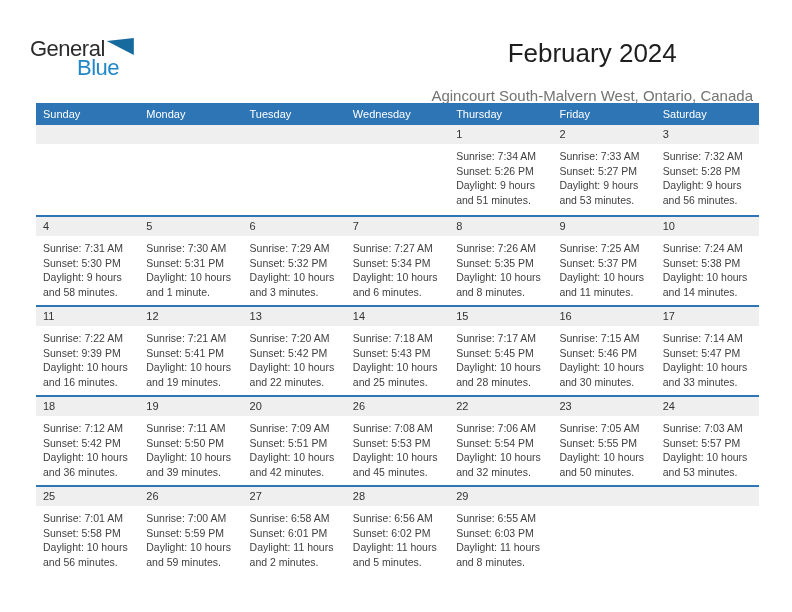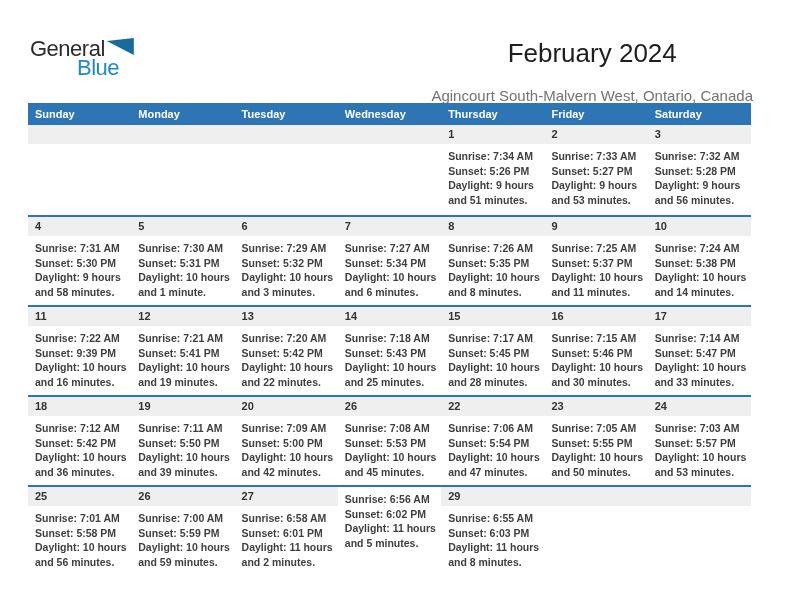--- a/index.html
+++ b/index.html
@@ -19,21 +19,21 @@
     clip-path: polygon(0 18%, 100% 0, 100% 100%);
   }
   .logo-line2 { font-size: 22px; color: #2187c8; letter-spacing: -0.5px; margin-left: 47px; margin-top: -7px; }
 
   
   .titles { position: absolute; right: 39px; top: 38px; text-align: center; }
   .title { font-size: 26px; font-weight: 400; color: #1e1e1e; letter-spacing: 0; }
   .subtitle { font-size: 15px; font-weight: 400; color: #737373; margin-top: 18px; }
 
   
-  .calendar { position: absolute; left: 28px; top: 103px; width: 723px; font-weight: bold; }
+  .calendar { position: absolute; left: 36px; top: 103px; width: 723px; }
   .weekday-row {
     display: grid; grid-template-columns: repeat(7, 1fr);
     background: #2e75b6; height: 22px; align-items: center;
   }
   .weekday-cell { color: #ffffff; font-size: 11px; padding-left: 7px; }
 
   .week-row { border-top: 2px solid #2e75b6; height: 90px; display: grid; grid-template-columns: repeat(7, 1fr); }
   .week-row:first-of-type { border-top: none; }
   .day-cell { overflow: hidden; }
   .day-num {
@@ -258,41 +258,41 @@
               <div>Sunrise: 7:11 AM</div>
               <div>Sunset: 5:50 PM</div>
               <div>Daylight: 10 hours</div>
               <div>and 39 minutes.</div>
             </div>
           </div>
           <div class="day-cell">
             <div class="day-num">20</div>
             <div class="day-body">
               <div>Sunrise: 7:09 AM</div>
-              <div>Sunset: 5:00 PM</div>
+              <div>Sunset: 5:51 PM</div>
               <div>Daylight: 10 hours</div>
               <div>and 42 minutes.</div>
             </div>
           </div>
           <div class="day-cell">
             <div class="day-num">26</div>
             <div class="day-body">
               <div>Sunrise: 7:08 AM</div>
               <div>Sunset: 5:53 PM</div>
               <div>Daylight: 10 hours</div>
               <div>and 45 minutes.</div>
             </div>
           </div>
           <div class="day-cell">
             <div class="day-num">22</div>
             <div class="day-body">
               <div>Sunrise: 7:06 AM</div>
               <div>Sunset: 5:54 PM</div>
               <div>Daylight: 10 hours</div>
-              <div>and 47 minutes.</div>
+              <div>and 32 minutes.</div>
             </div>
           </div>
           <div class="day-cell">
             <div class="day-num">23</div>
             <div class="day-body">
               <div>Sunrise: 7:05 AM</div>
               <div>Sunset: 5:55 PM</div>
               <div>Daylight: 10 hours</div>
               <div>and 50 minutes.</div>
             </div>
@@ -329,20 +329,21 @@
           <div class="day-cell">
             <div class="day-num">27</div>
             <div class="day-body">
               <div>Sunrise: 6:58 AM</div>
               <div>Sunset: 6:01 PM</div>
               <div>Daylight: 11 hours</div>
               <div>and 2 minutes.</div>
             </div>
           </div>
           <div class="day-cell">
+            <div class="day-num">28</div>
             <div class="day-body">
               <div>Sunrise: 6:56 AM</div>
               <div>Sunset: 6:02 PM</div>
               <div>Daylight: 11 hours</div>
               <div>and 5 minutes.</div>
             </div>
           </div>
           <div class="day-cell">
             <div class="day-num">29</div>
             <div class="day-body">

